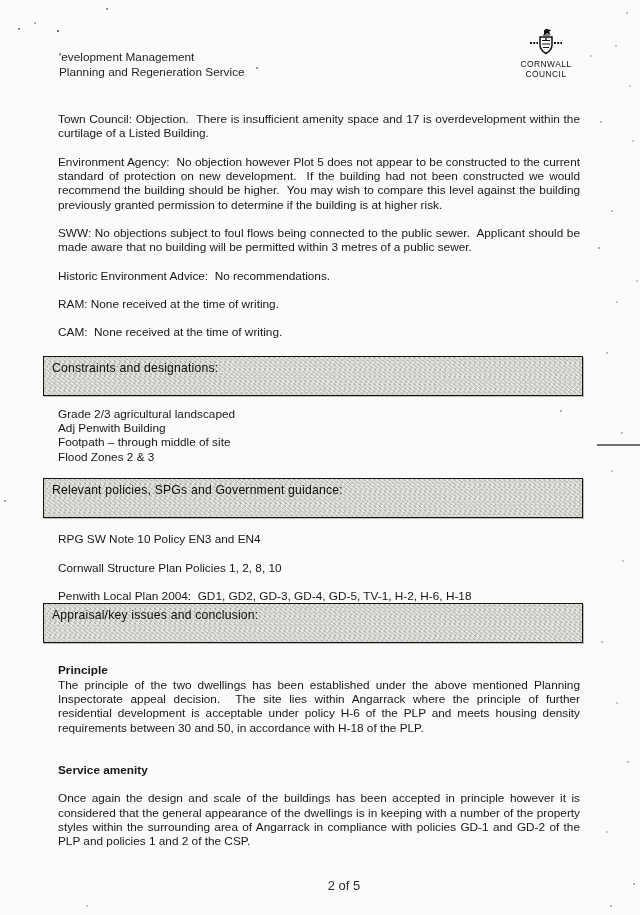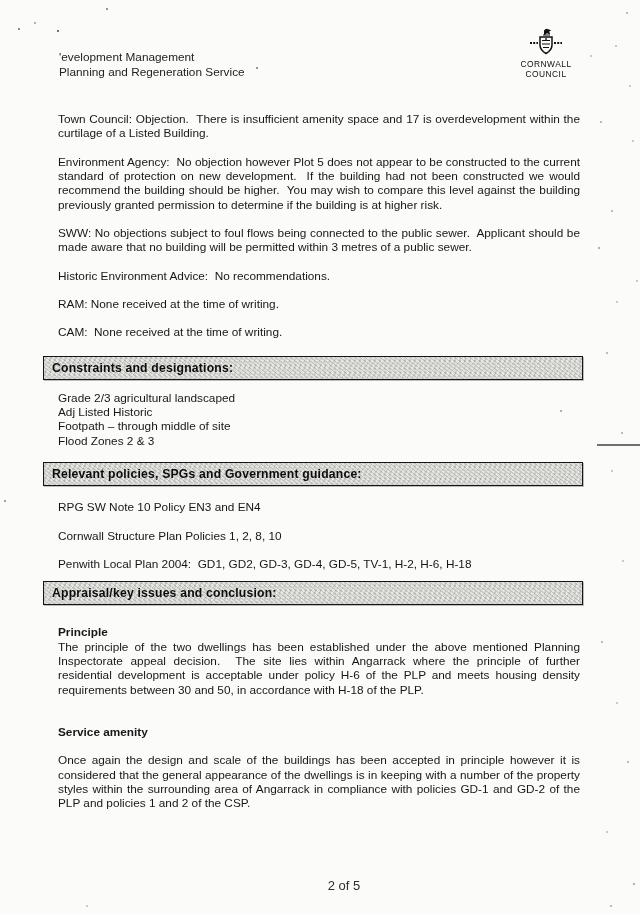--- a/index.html
+++ b/index.html
@@ -14,29 +14,29 @@
   .logo svg { display:block; margin:0 auto 1px; }
   .logo-text { font-size:8.4px; letter-spacing:0.5px; line-height:9.8px; color:#101010; }
   
   .main { position:absolute; left:58px; top:112px; width:522px; font-size:11.8px; line-height:14.35px; }
   .doc { margin:0; text-align:justify; white-space:pre-wrap; }
   .line { margin:0; }
   .mt14 { margin-top:14px; }
   .mt13 { }
   .mt16 { margin-top:16px; }
   .mt11 { margin-top:11px; }
-  .mt10 { margin-top:10px; }
+  .mt10 { }
   .mt20 { margin-top:20px; }
   .mt28 { margin-top:28px; }
   .bold { font-weight:bold; }
   
   .banner {
     box-sizing:border-box; margin-left:-15px; width:calc(100% + 18px);
-    border:1px solid #151515; height:24px; padding:4px 8px 3px;
-    font-weight:bold; font-size:12.2px; letter-spacing:0.2px; color:#0c0c0c;
+    border:1px solid #151515; height:40px; padding:4px 8px 3px;
+    font-weight:normal; font-size:12.2px; letter-spacing:0.2px; color:#0c0c0c;
     background:
       repeating-linear-gradient(37deg, rgba(40,40,40,0.16) 0 1px, rgba(0,0,0,0) 1px 3px),
       repeating-linear-gradient(-53deg, rgba(60,60,60,0.13) 0 1px, rgba(0,0,0,0) 1px 4px),
       repeating-linear-gradient(90deg, rgba(120,120,120,0.10) 0 2px, rgba(255,255,255,0.05) 2px 5px),
       #e6e6e2;
     box-shadow: 1px 1px 0 rgba(0,0,0,0.25);
   }
   
   .footer { position:absolute; left:0; right:0; top:878px; text-align:center; font-size:13px; color:#2e2e2e;margin-left:28px; }
   
@@ -87,21 +87,21 @@
     <p class="doc mt14">Environment Agency:  No objection however Plot 5 does not appear to be constructed to the current standard of protection on new development.  If the building had not been constructed we would recommend the building should be higher.  You may wish to compare this level against the building previously granted permission to determine if the building is at higher risk.</p>
     <p class="doc mt14">SWW: No objections subject to foul flows being connected to the public sewer.  Applicant should be made aware that no building will be permitted within 3 metres of a public sewer.</p>
     <p class="doc mt14">Historic Environment Advice:  No recommendations.</p>
     <p class="doc mt14">RAM: None received at the time of writing.</p>
     <p class="doc mt14">CAM:  None received at the time of writing.</p>
 
     <div class="banner mt16">Constraints and designations:</div>
 
     <div class="mt11">
       <div class="line">Grade 2/3 agricultural landscaped</div>
-      <div class="line">Adj Listed Historic</div>
+      <div class="line">Adj Penwith Building</div>
       <div class="line">Footpath – through middle of site</div>
       <div class="line">Flood Zones 2 &amp; 3</div>
     </div>
 
     <div class="banner mt14">Relevant policies, SPGs and Government guidance:</div>
 
     <p class="doc mt14">RPG SW Note 10 Policy EN3 and EN4</p>
     <p class="doc mt14">Cornwall Structure Plan Policies 1, 2, 8, 10</p>
     <p class="doc mt14">Penwith Local Plan 2004:  GD1, GD2, GD-3, GD-4, GD-5, TV-1, H-2, H-6, H-18</p>
 

